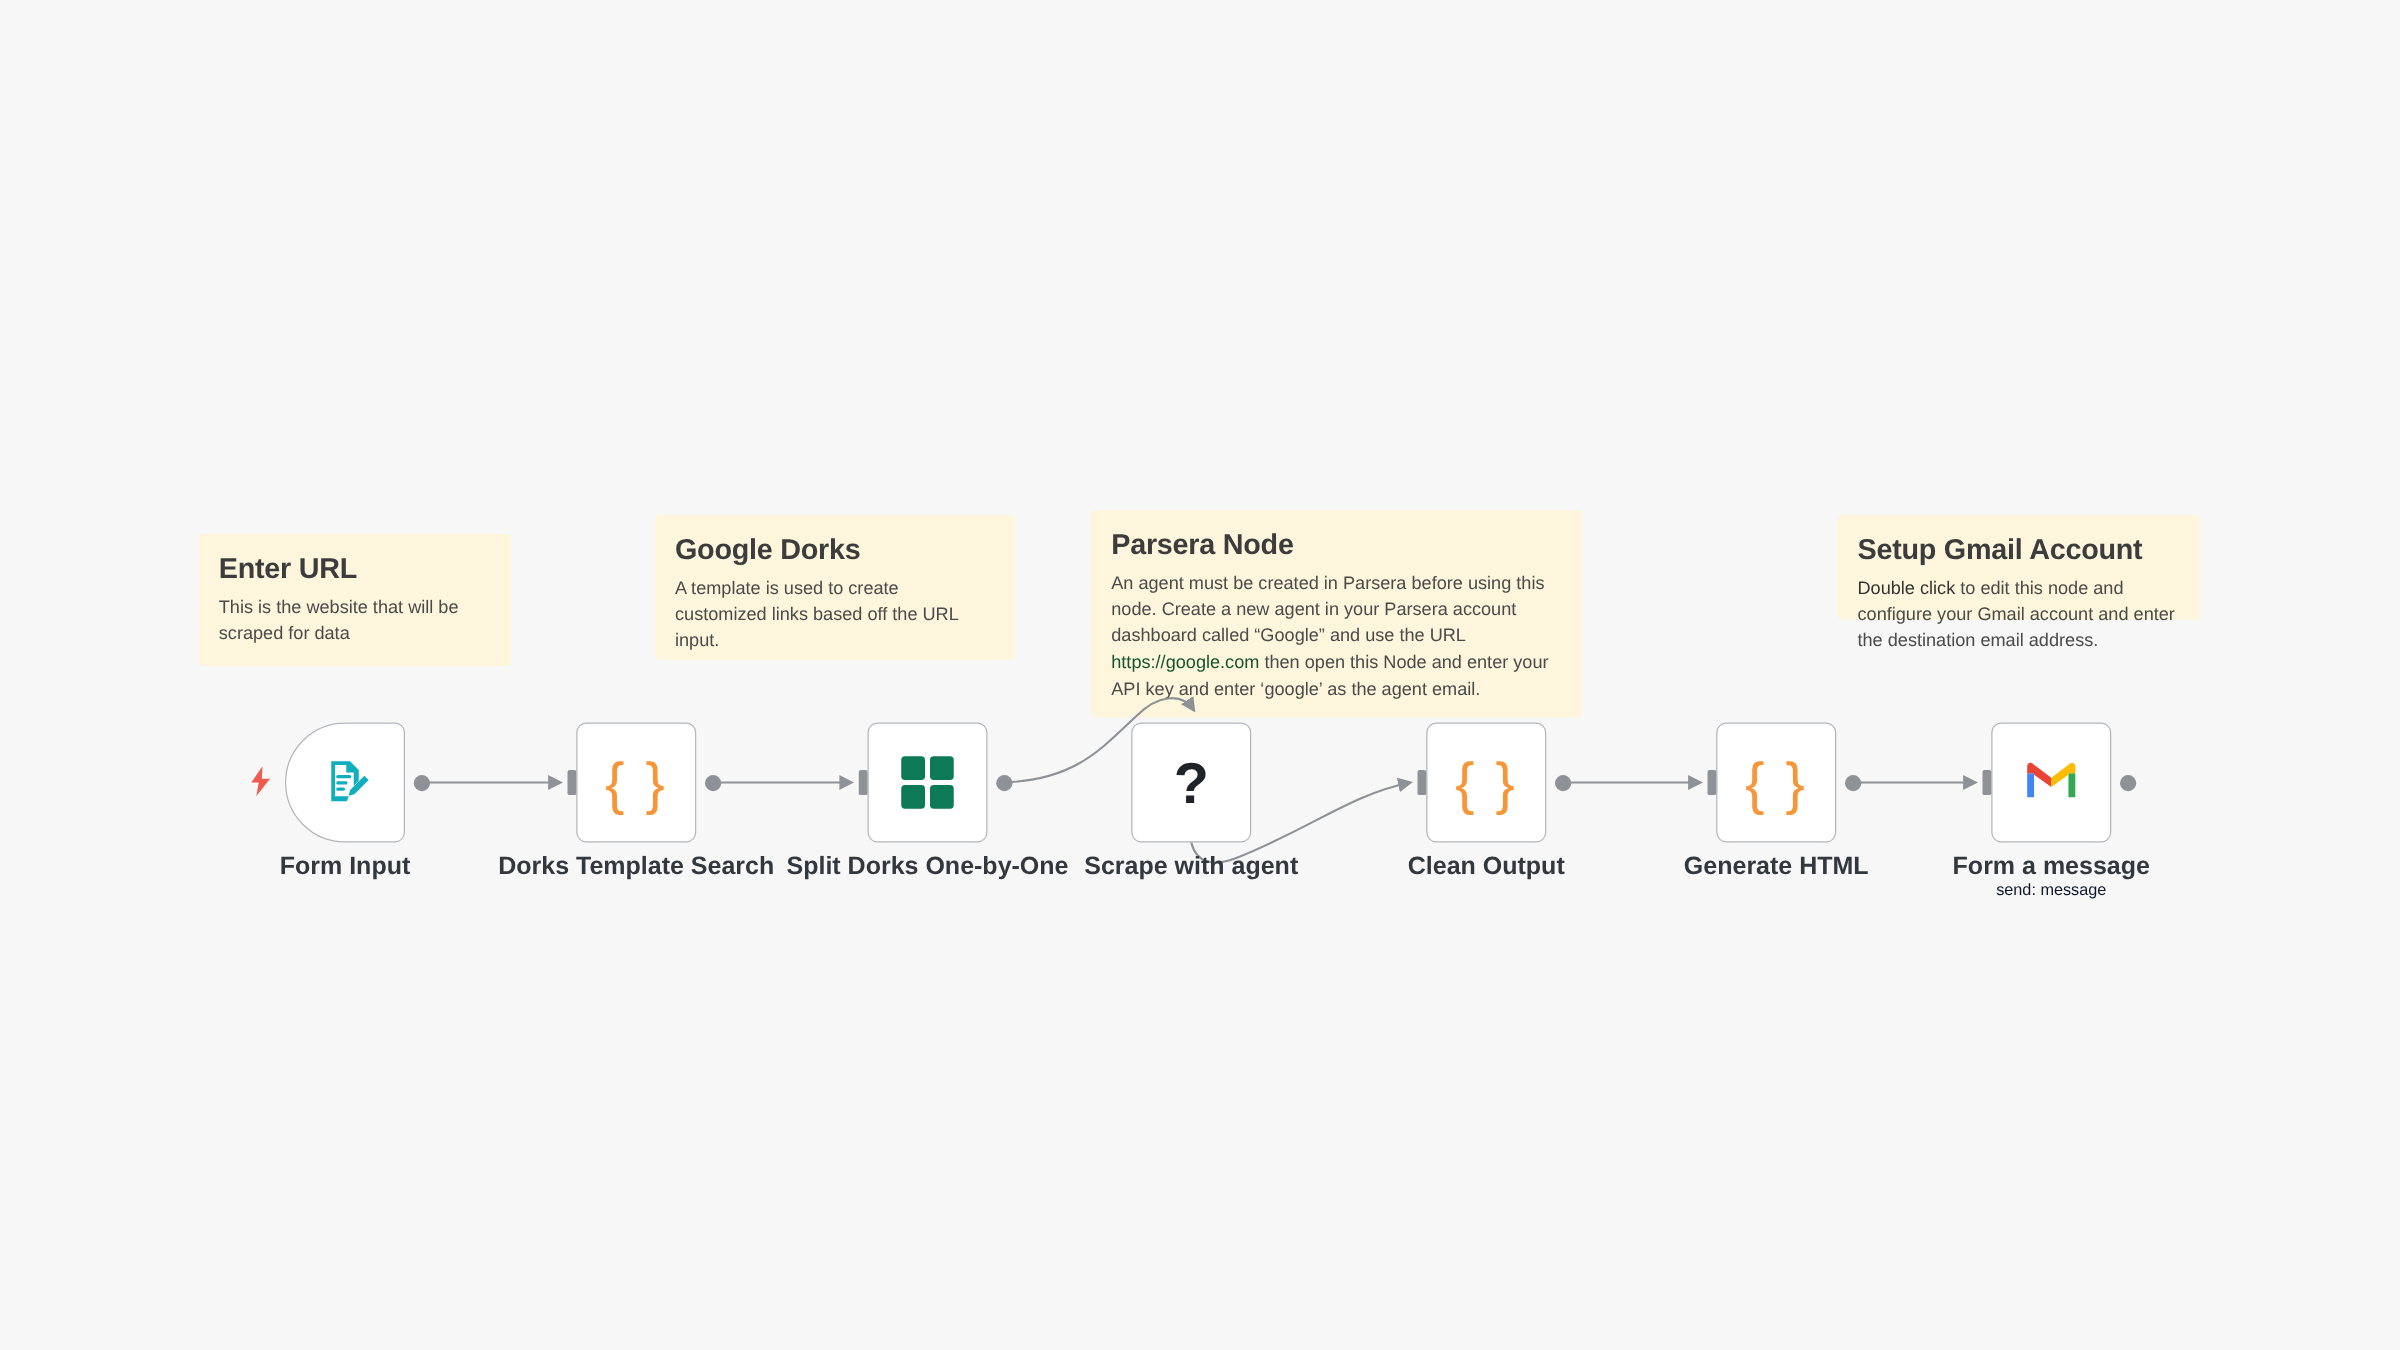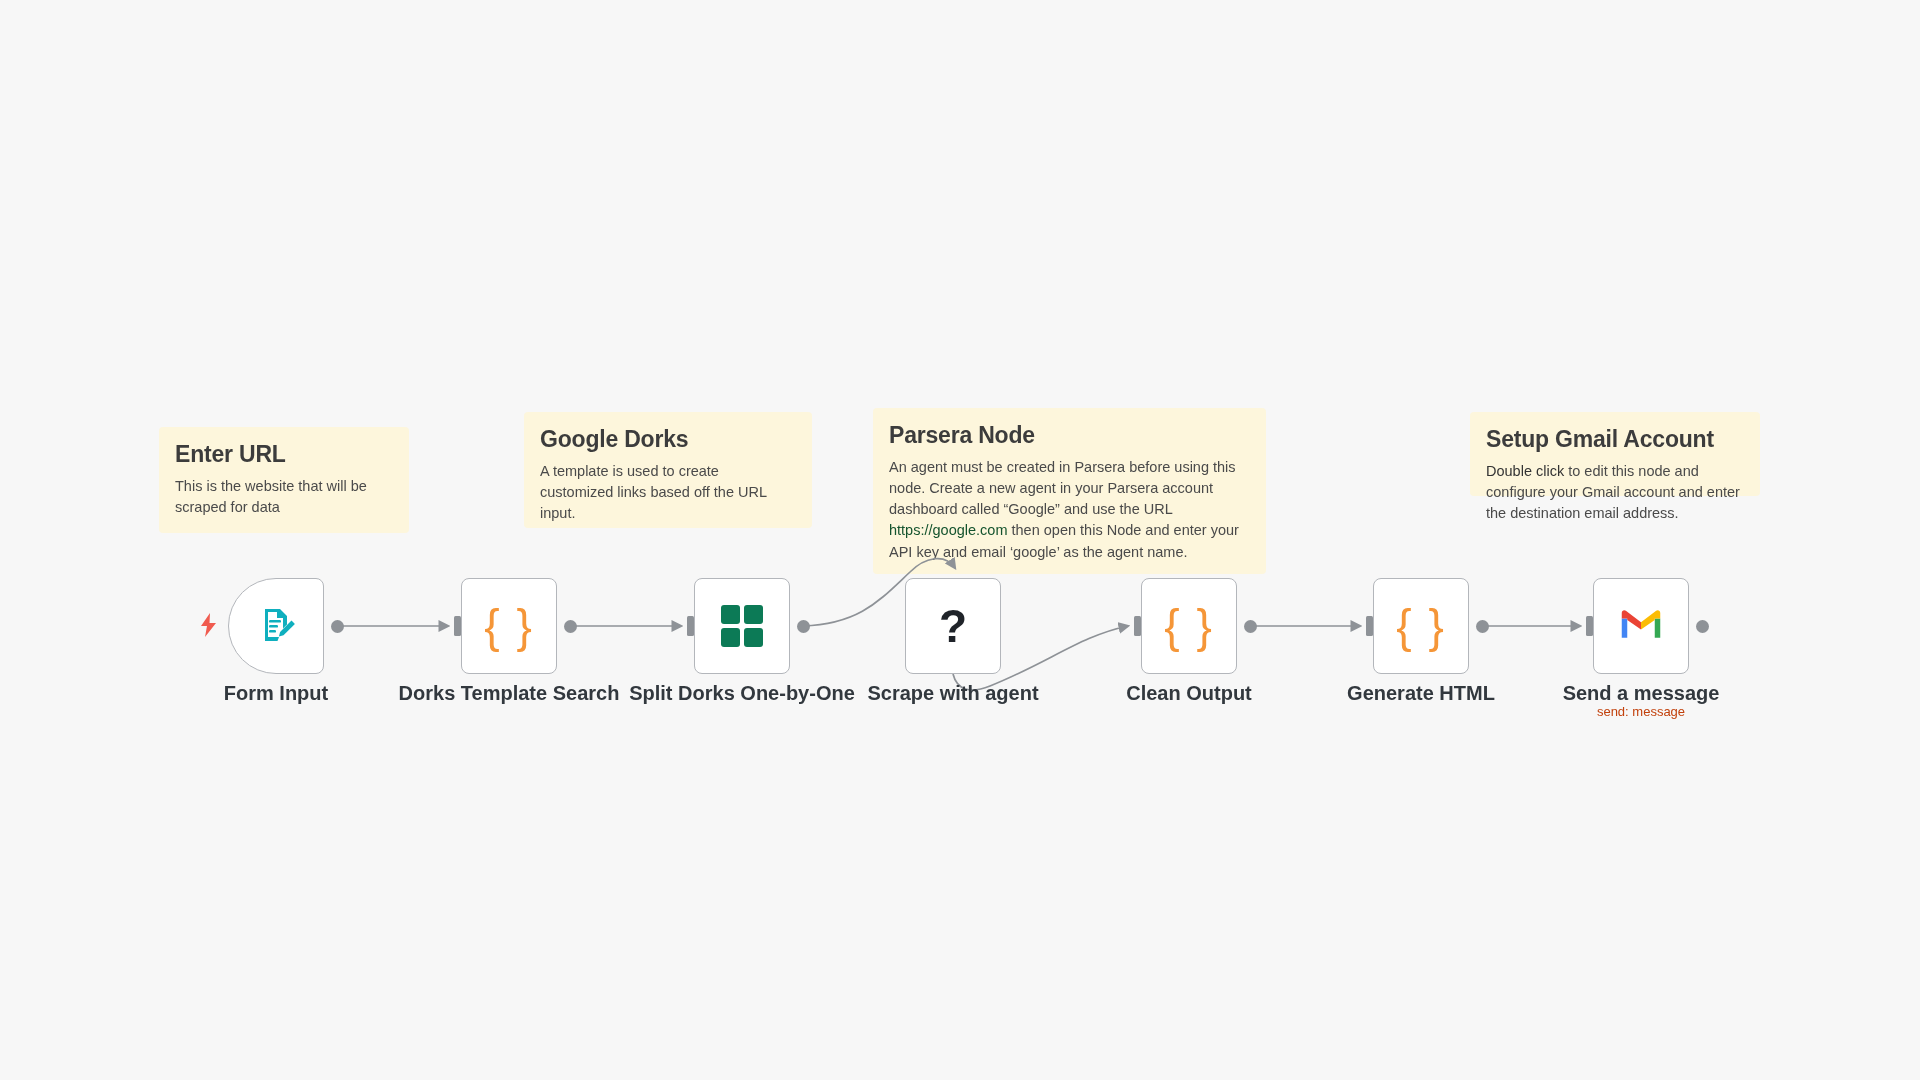--- a/index.html
+++ b/index.html
@@ -82,21 +82,21 @@
     font-weight: bold;
     text-align: center;
   }
   .node-sublabel {
     position: absolute;
     top: 126px;
     left: 50%;
     transform: translateX(-50%);
     white-space: nowrap;
     font-size: 13px;
-    color: #c2410c;
+    color: #0f172a;
     text-align: center;
   }
   .node-wrap { position: absolute; width: 96px; height: 96px; }
 
   
   #n-form    { left: 228px; top: 578px; }
   #n-dorks   { left: 461px; top: 578px; }
   #n-split   { left: 694px; top: 578px; }
   #n-scrape  { left: 905px; top: 578px; }
   #n-clean   { left: 1141px; top: 578px; }
@@ -169,21 +169,21 @@
     <div class="sticky-body">This is the website that will be scraped for data</div>
   </div>
 
   <div class="sticky" id="note-dorks">
     <div class="sticky-title">Google Dorks</div>
     <div class="sticky-body">A template is used to create customized links based off the URL input.</div>
   </div>
 
   <div class="sticky" id="note-parsera">
     <div class="sticky-title">Parsera Node</div>
-    <div class="sticky-body"><span>An agent must be created in Parsera before using this node. Create a new agent in your Parsera account dashboard called “Google” and use the URL </span><span class="sticky-link">https://google.com</span><span> then open this Node and enter your API key and email ‘google’ as the agent name.</span></div>
+    <div class="sticky-body"><span>An agent must be created in Parsera before using this node. Create a new agent in your Parsera account dashboard called “Google” and use the URL </span><span class="sticky-link">https://google.com</span><span> then open this Node and enter your API key and enter ‘google’ as the agent email.</span></div>
   </div>
 
   <div class="sticky" id="note-gmail">
     <div class="sticky-title">Setup Gmail Account</div>
     <div class="sticky-body"><b>Double click</b><span> to edit this node and configure your Gmail account and enter the destination email address.</span></div>
   </div>
 
   <svg id="edges">
     <defs>
       <marker id="arrow" viewBox="0 0 10 10" refX="8" refY="5" markerWidth="7" markerHeight="7" orient="auto-start-reverse">
@@ -280,19 +280,19 @@
         <svg width="44" height="34" viewBox="0 0 48 36">
           <path d="M3 33 V10 L24 25 L45 10 V33 h-6 V19 L24 30 L9 19 V33 Z" fill="#FFFFFF"></path>
           <path d="M3 33 V12 h6 v21 Z" fill="#4285F4"></path>
           <path d="M39 33 V12 h6 v21 Z" fill="#34A853"></path>
           <path d="M3 12 L3 6 C3 3.5 5.5 2.2 7.5 3.6 L24 16 L24 24 L9 13.5 V12 Z" fill="#EA4335"></path>
           <path d="M45 12 L45 6 C45 3.5 42.5 2.2 40.5 3.6 L24 16 L24 24 L39 13.5 V12 Z" fill="#FBBC04"></path>
           <path d="M9 13.5 L24 24.5 L39 13.5 V33 h-4 V20 L24 28 L13 20 V33 H9 Z" fill="#C5221F" opacity="0"></path>
         </svg>
       </span>
     </div>
-    <div class="node-label">Send a message</div>
+    <div class="node-label">Form a message</div>
     <div class="node-sublabel">send: message</div>
   </div>
   <div class="stub-in" style="left:1586px; top:616px;"></div>
   <div class="dot-out" style="left:1696px; top:620px;"></div>
 
 </div>
 
 </body></html>

